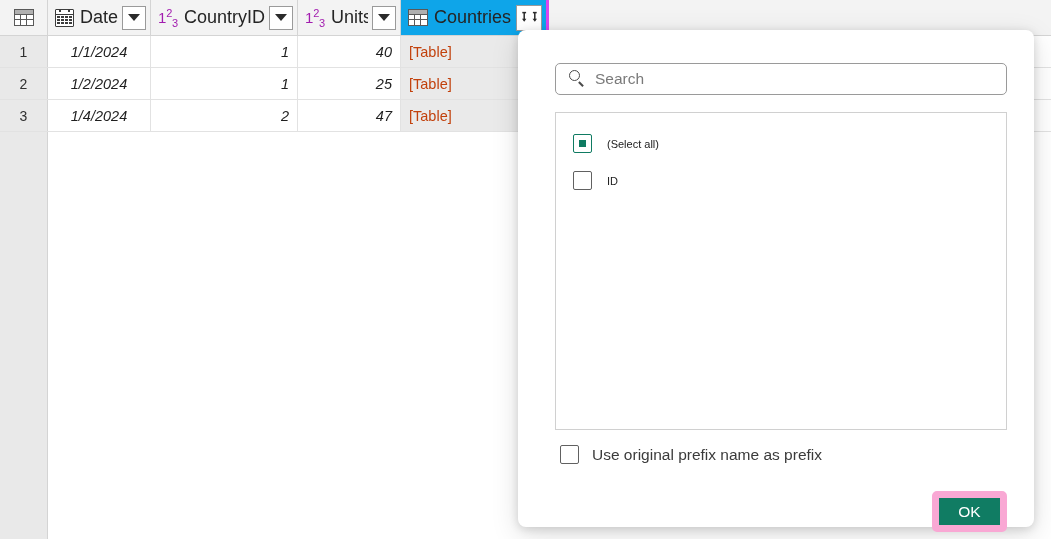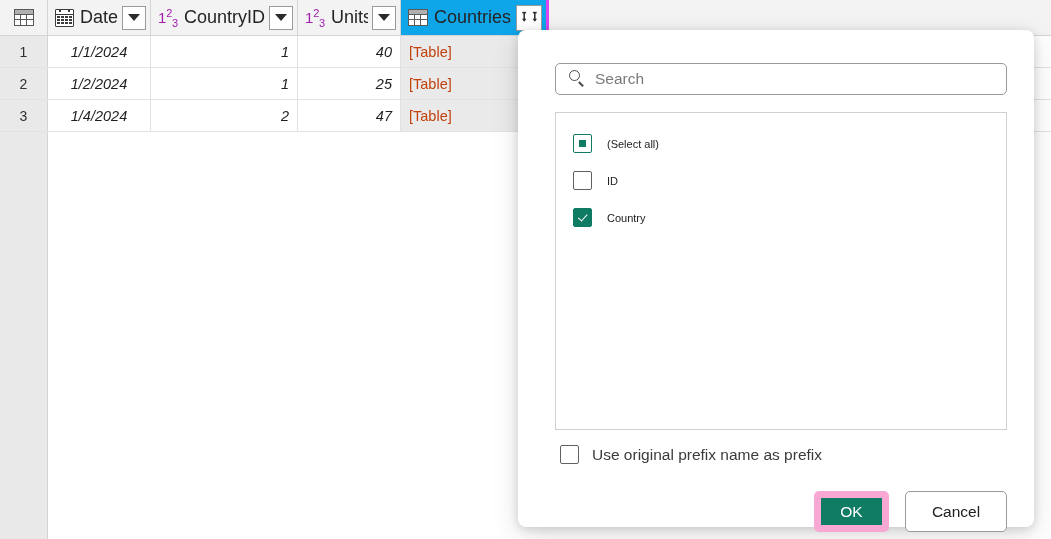--- a/index.html
+++ b/index.html
@@ -537,30 +537,25 @@
     <div class="list-item">
       <span class="cbox indeterminate"></span>
       <span class="li-label">(Select all)</span>
     </div>
 
     <div class="list-item">
       <span class="cbox unchecked"></span>
       <span class="li-label">ID</span>
     </div>
 
-    <div class="list-item">
-      <span class="cbox checked"></span>
-      <span class="li-label">Country</span>
-    </div>
 
   </div>
 
   <div class="prefix-row">
     <span class="cbox unchecked"></span>
     <span class="pf-label">Use original prefix name as prefix</span>
   </div>
 
   <div class="dialog-buttons">
     <div class="btn primary">OK</div>
-    <div class="btn secondary">Cancel</div>
   </div>
 
 </div>
 
 </body></html>

